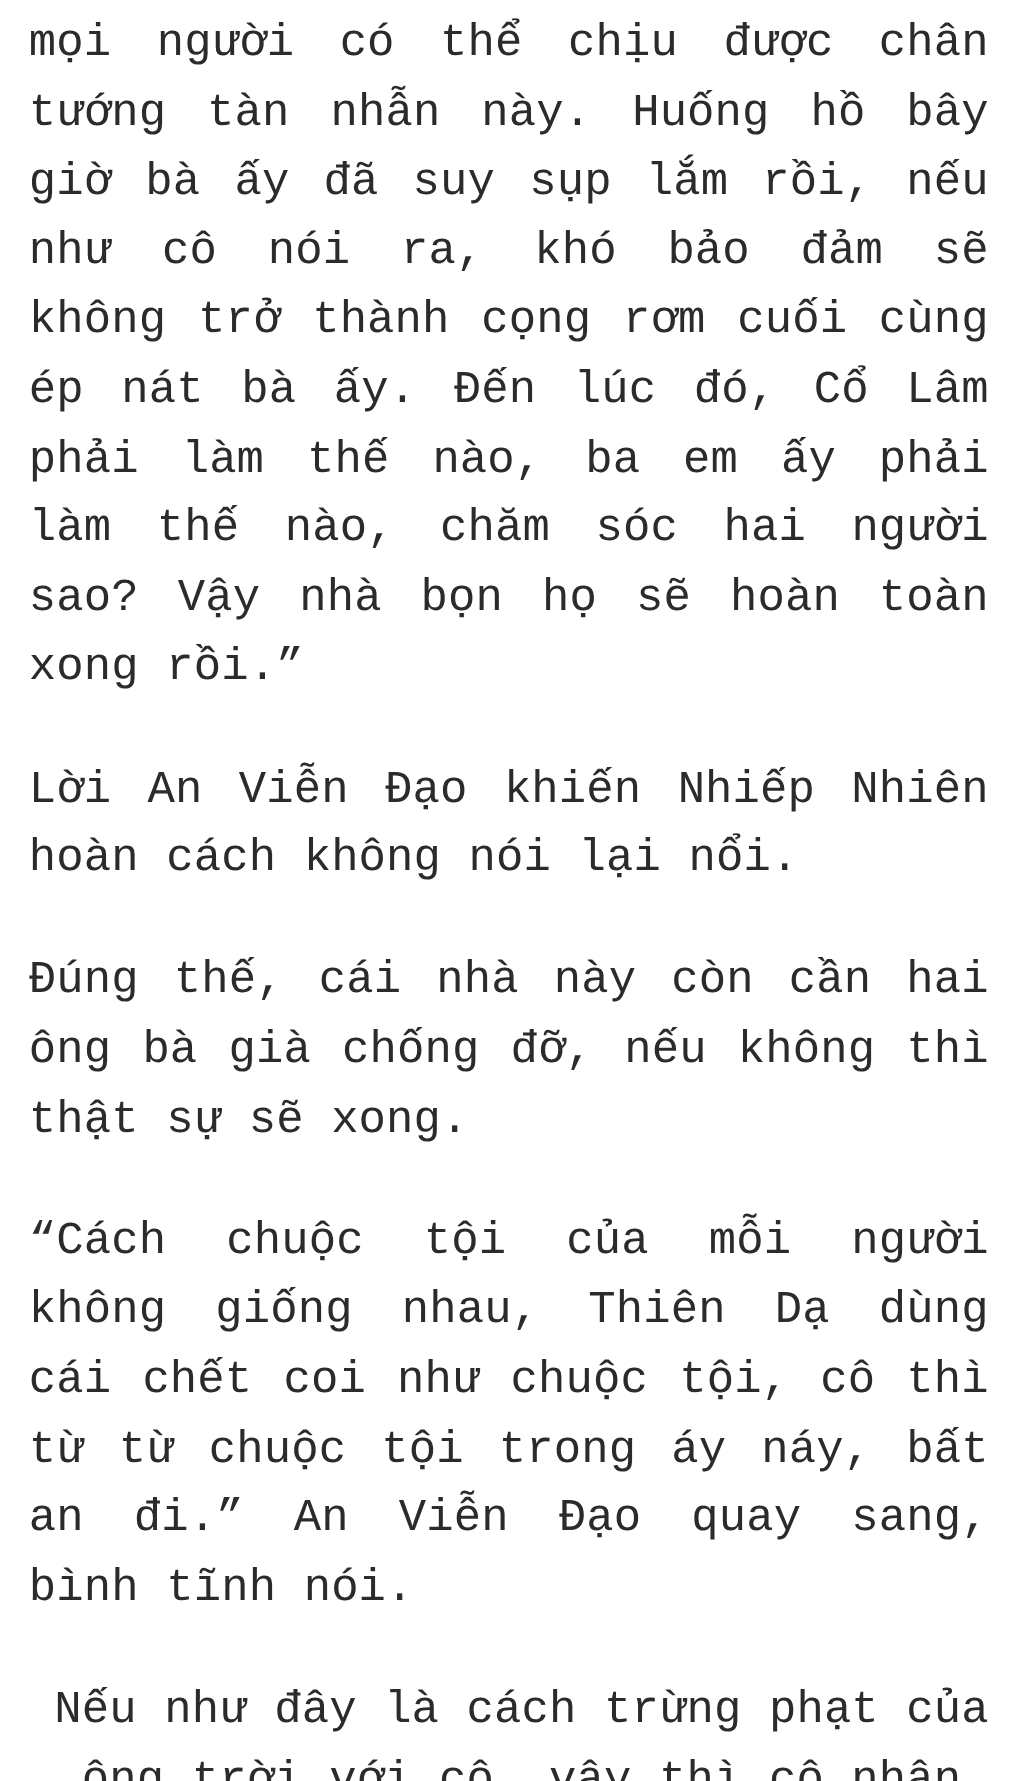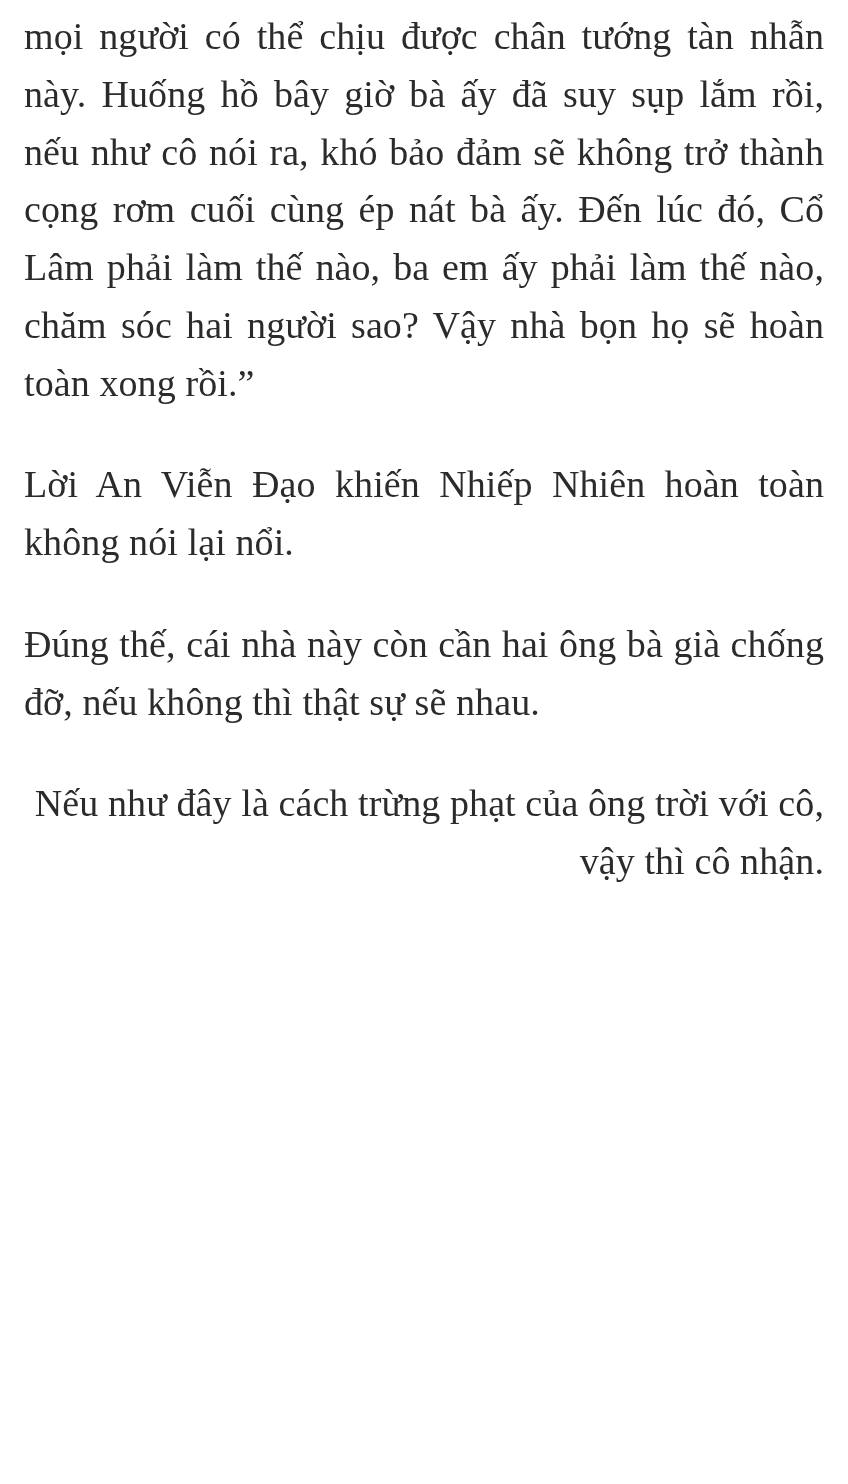--- a/index.html
+++ b/index.html
@@ -21,31 +21,32 @@
     color: #2b2b2b;
   }
   .reader p {
     margin: 0 0 44px 0;
     font-size: 38px;
     line-height: 1.52;
     text-align: justify;
     text-justify: inter-word;
     letter-spacing: 0.1px;
     color: #2b2b2b;
-    font-family: Liberation Serif, serif;
+    font-family: Liberation Mono, monospace;
   }
   .reader p:last-child {
     margin-bottom: 0;
     text-align: left;
   }
   .reader p.nojustify {
     text-align: right;
   }
 </style>
 </head>
 <body>
 
 <div class="reader">
   <p>mọi người có thể chịu được chân tướng tàn nhẫn này. Huống hồ bây giờ bà ấy đã suy sụp lắm rồi, nếu như cô nói ra, khó bảo đảm sẽ không trở thành cọng rơm cuối cùng ép nát bà ấy. Đến lúc đó, Cổ Lâm phải làm thế nào, ba em ấy phải làm thế nào, chăm sóc hai người sao? Vậy nhà bọn họ sẽ hoàn toàn xong rồi.”</p>
-  <p>Lời An Viễn Đạo khiến Nhiếp Nhiên hoàn toàn không nói lại nổi.</p>
-  <p>Đúng thế, cái nhà này còn cần hai ông bà già chống đỡ, nếu không thì thật sự sẽ nhau.</p>
+  <p>Lời An Viễn Đạo khiến Nhiếp Nhiên hoàn cách không nói lại nổi.</p>
+  <p>Đúng thế, cái nhà này còn cần hai ông bà già chống đỡ, nếu không thì thật sự sẽ xong.</p>
+  <p>“Cách chuộc tội của mỗi người không giống nhau, Thiên Dạ dùng cái chết coi như chuộc tội, cô thì từ từ chuộc tội trong áy náy, bất an đi.” An Viễn Đạo quay sang, bình tĩnh nói.</p>
   <p class="nojustify">Nếu như đây là cách trừng phạt của ông trời với cô, vậy thì cô nhận.</p>
 </div>
 
 </body></html>

